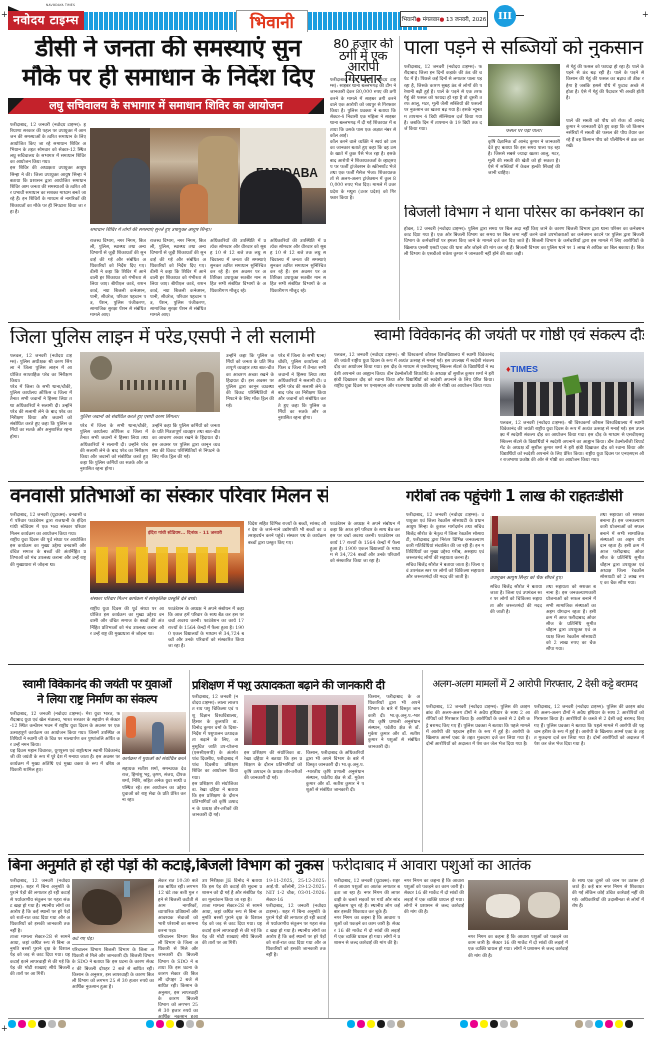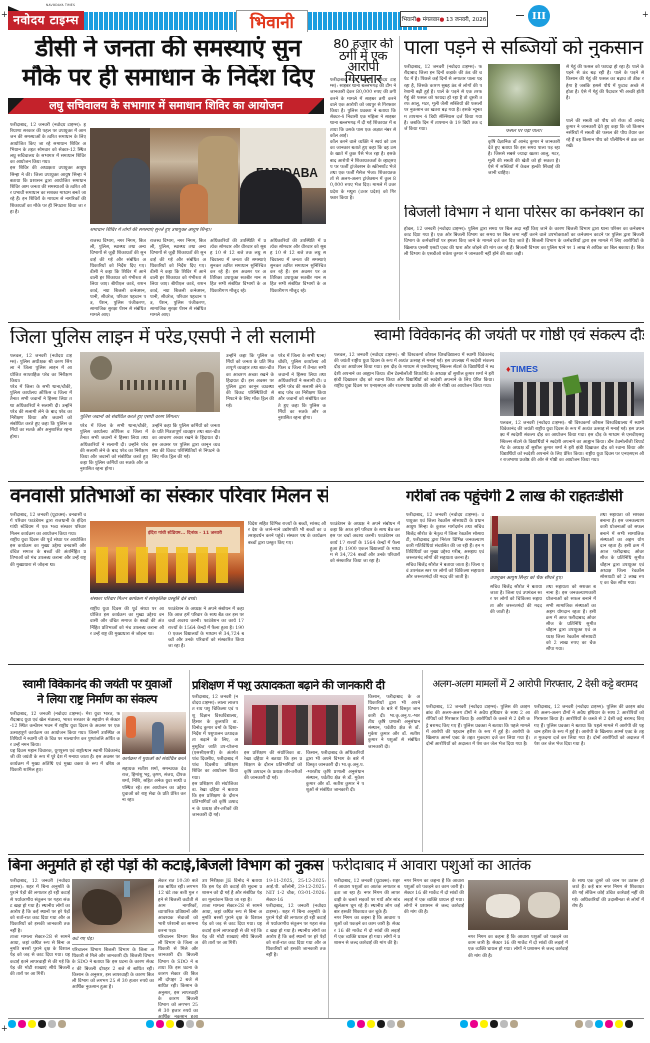--- a/index.html
+++ b/index.html
@@ -21,21 +21,21 @@
     border-left: 14px solid #1a1a1a; border-top: 6px solid transparent; }
   .city-tab { position: absolute; left: 236px; top: 10px; width: 72px; height: 22px; background: #fff;
     border: 1px solid #999; border-bottom: none; color: #e23a1f; font-weight: bold; font-size: 17px;
     text-align: center; line-height: 22px; }
   .city-tab:after { content: ""; position: absolute; left: 30px; top: 21px; border-left: 5px solid transparent;
     border-right: 5px solid transparent; border-top: 5px solid #fff; }
   .dateline { position: absolute; left: 400px; top: 11px; width: 88px; height: 16px; border: 1px solid #444;
     background: #fff; font-size: 5.5px; line-height: 14px; text-align: center; white-space: nowrap; }
   .dateline .dot { color: #c4222b; }
   .page-no { position: absolute; left: 494px; top: 5px; width: 22px; height: 22px; border-radius: 50%;
-    background: #1b9ee0; color: #fff; font-size: 10px; font-weight: bold; text-align: center; line-height: 22px; font-family: "DejaVu Serif", serif; margin-left: 34px; }
+    background: #1b9ee0; color: #fff; font-size: 10px; font-weight: bold; text-align: center; line-height: 22px; font-family: "DejaVu Serif", serif; }
   .page-line { position: absolute; left: 516px; top: 15px; width: 8px; height: 1px; background: #333; }
   .regmark { position: absolute; font-size: 8px; color: #222; line-height: 8px; }
 
   
   .abs { position: absolute; }
   .hl { position: absolute; font-weight: bold; color: #111; white-space: nowrap; overflow: hidden; line-height: 1.05;
     font-family: "DejaVu Sans", sans-serif; letter-spacing: -0.5px; }
   .col { position: absolute; font-size: 4.6px; line-height: 6.2px; color: #333; text-align: justify; overflow: hidden;
     font-family: "DejaVu Serif", serif; word-break: break-all; }
   .photo { position: absolute; overflow: hidden; }
@@ -214,21 +214,21 @@
     </div>
   <div class="col" style="left:248px;top:521px;width:78px;height:141px;">
       <p>विदेश सहित विभिन्न राज्यों के बच्चों, सांसद और देश के जाने-माने उद्योगपति भी बच्चों का उत्साहवर्धन करने पहुंचे। संस्कार पथ के कार्यक्रम बच्चों द्वारा प्रस्तुत किए गए।</p>
     </div>
   <div class="col" style="left:330px;top:521px;width:70px;height:141px;">
       <p>फाउंडेशन के अध्यक्ष ने अपने संबोधन में कहा कि आज हमें परिवार के साथ बैठ कर इस पर चर्चा अवश्य करनी। फाउंडेशन का कार्य 17 राज्यों के 1564 केन्द्रों में फैला हुआ है। 1900 एकल विद्यालयों के माध्यम से 34,724 बच्चों और उनके परिवारों को संस्कारित किया जा रहा है।</p>
     </div>
 </section>
 
 <section>
-  <div class="hl" style="left:406px;top:489px;width:238px;font-size:15px;">गरीबों तक पहुंचेगी 2 लाख की राहतःडीसी</div>
+  <div class="hl" style="left:406px;top:489px;width:238px;font-size:15px;">गरीबों तक पहुंचेगी 1 लाख की राहतःडीसी</div>
   <div class="col" style="left:406px;top:512px;width:78px;height:150px;">
       <p>फरीदाबाद, 12 जनवरी (नवोदय टाइम्स): उपायुक्त एवं जिला रेडक्रॉस सोसायटी के प्रधान आयुष सिन्हा के कुशल मार्गदर्शन तथा सचिव बिजेंद्र सौरोत के नेतृत्व में जिला रेडक्रॉस सोसायटी, फरीदाबाद द्वारा निरंतर विभिन्न जनकल्याणकारी गतिविधियां संचालित की जा रही हैं। इन गतिविधियों का मुख्य उद्देश्य गरीब, असहाय एवं जरूरतमंद लोगों की सहायता करना है।</p>
       <p>सचिव बिजेंद्र सौरोत ने बताया जाता है। जिला एवं उपमंडल स्तर पर लोगों को चिकित्सा सहायता और जरूरतमंदों की मदद की जाती है।</p>
     </div>
   <div class="photo" style="left:490px;top:516px;width:106px;height:56px;background:linear-gradient(180deg,#d5cbb8 0%,#b9ad97 40%,#3b3f4a 70%,#2c2e36 100%);">
     <div class="abs" style="left:8px;top:18px;width:92px;height:38px;background:repeating-linear-gradient(90deg,#27324a 0 14px,#c9b9a5 14px 18px);"></div>
     <div class="abs" style="left:2px;top:0;width:6px;height:30px;background:#8b2b2b;"></div>
   </div>
   <div class="caption" style="left:490px;top:575px;width:106px;">उपायुक्त आयुष सिन्हा को चैक सौंपते हुए।</div>
   <div class="col" style="left:490px;top:584px;width:52px;height:78px;">

